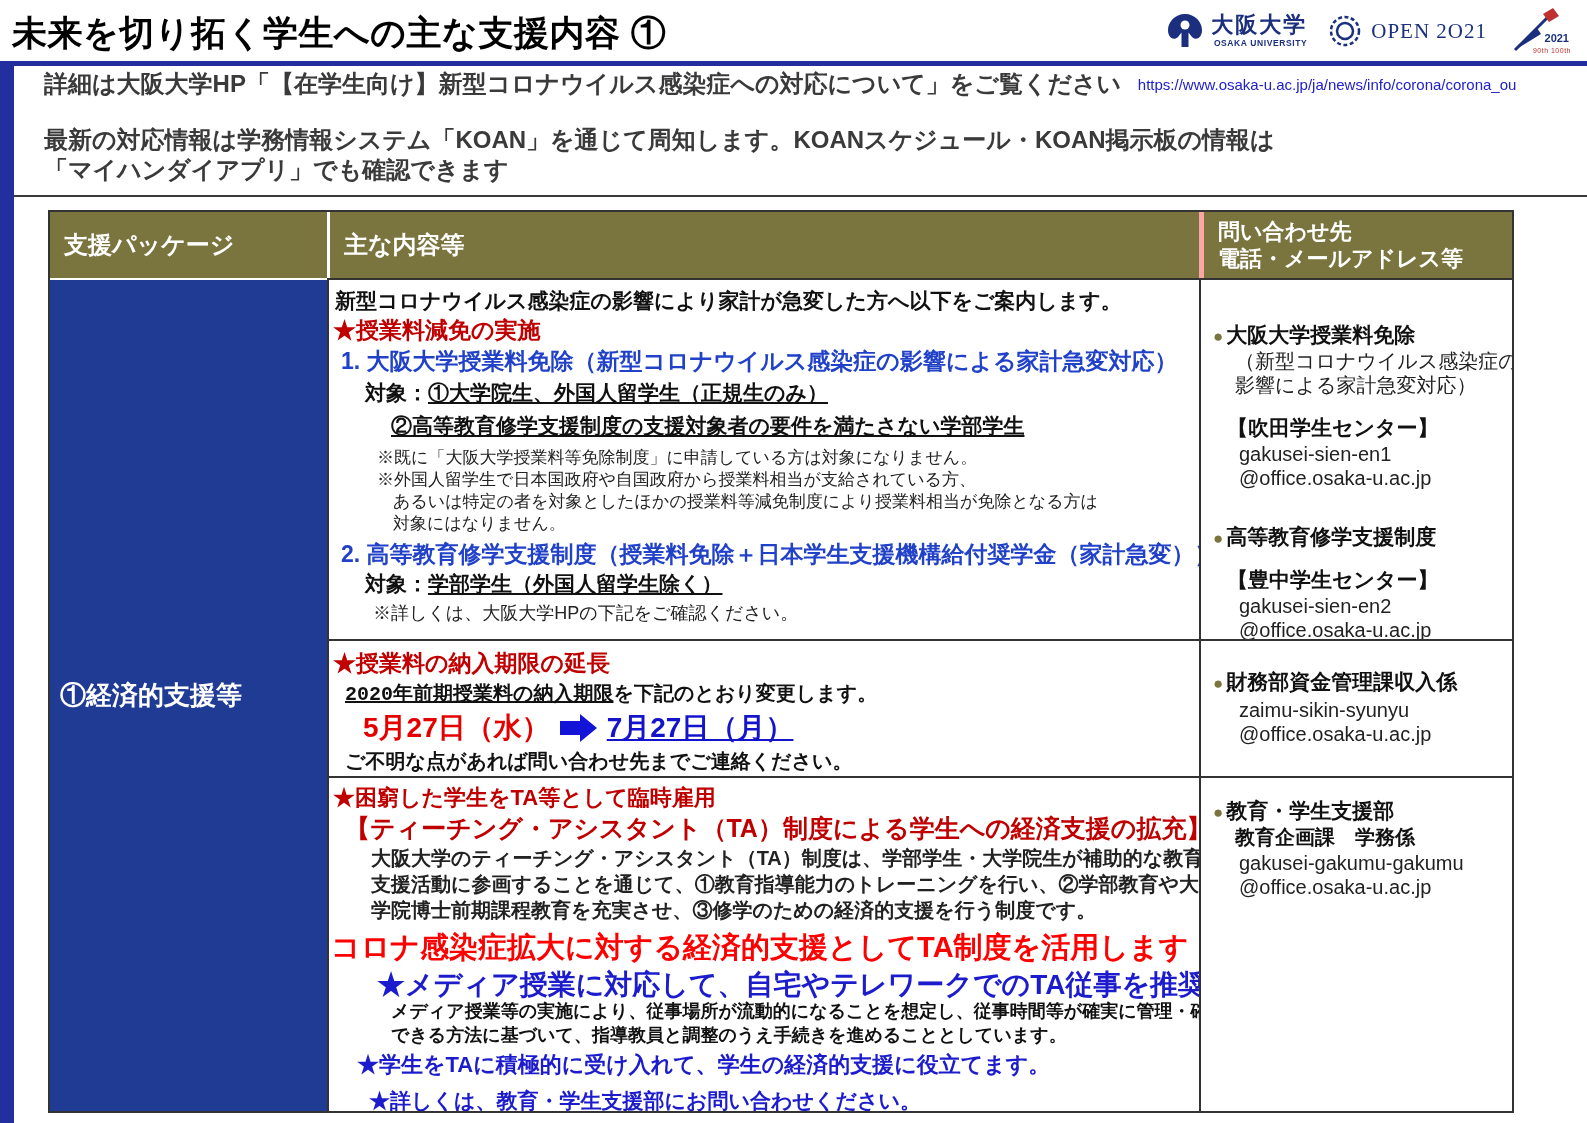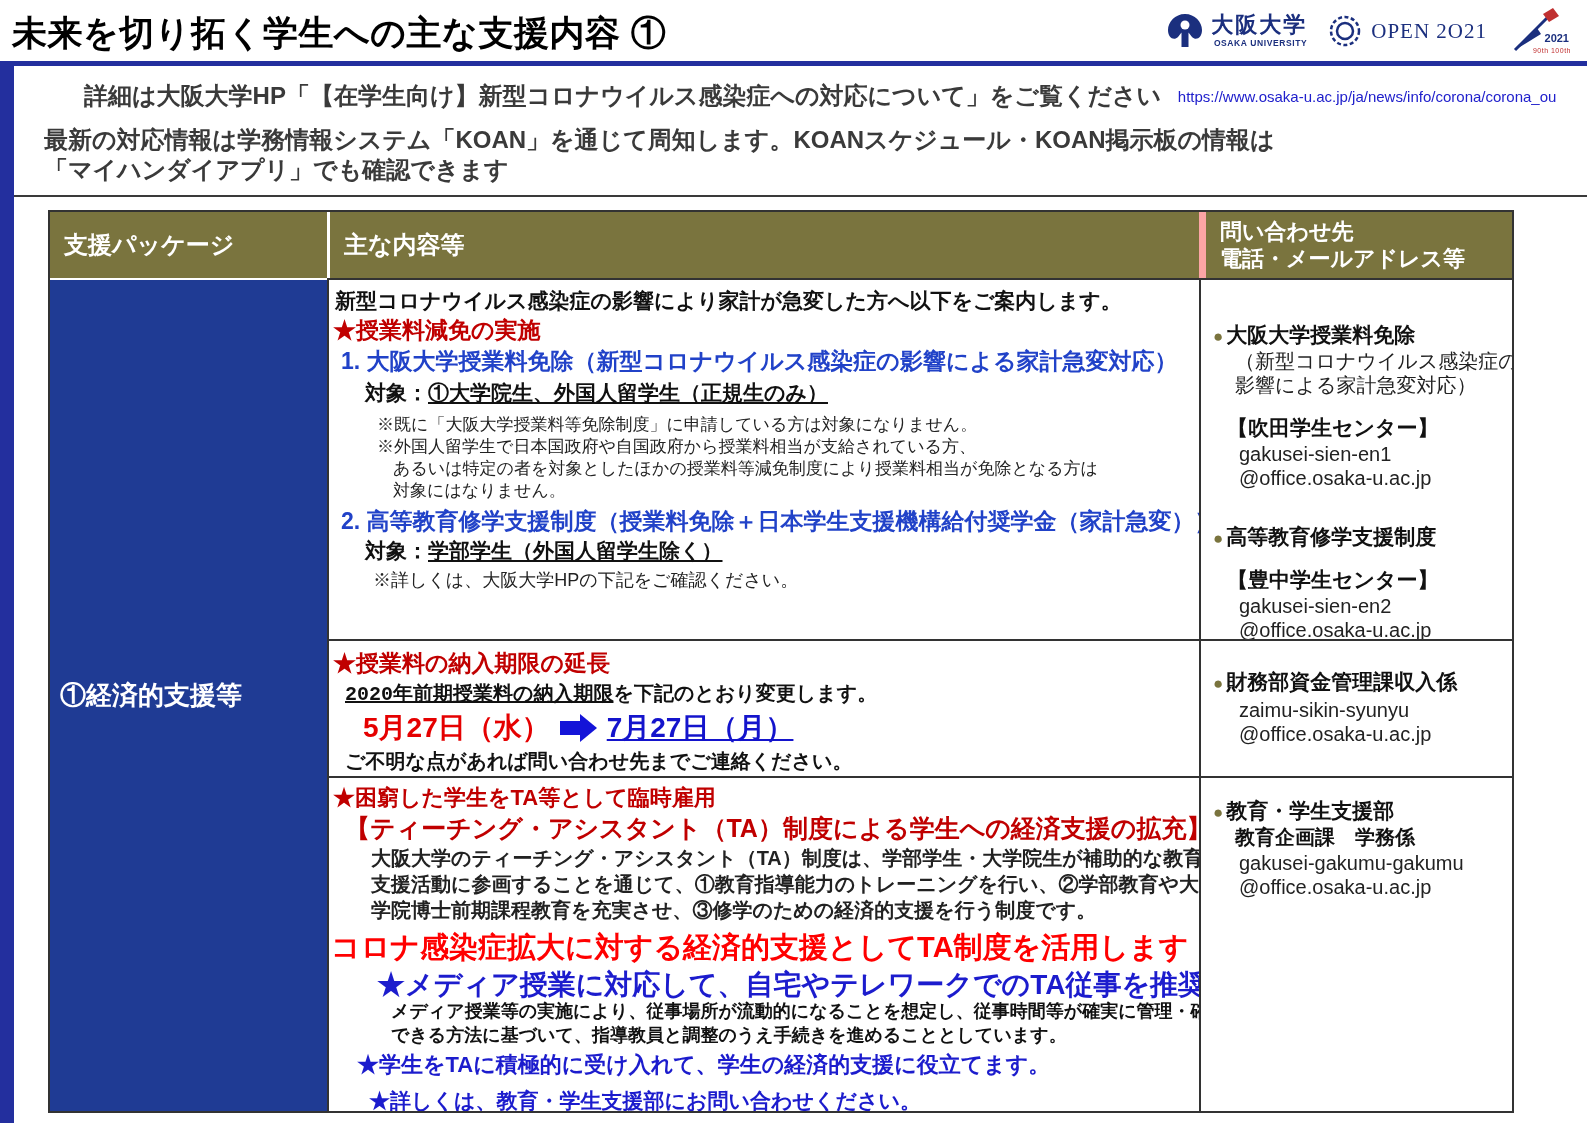--- a/index.html
+++ b/index.html
@@ -21,37 +21,37 @@
   .open-logo { display:flex; align-items:center; gap:8px; }
   .open-text { font-family:"Liberation Serif", serif; font-size:21px; color:#1b2f7e; letter-spacing:1px; }
   .anniv-logo { position:relative; width:64px; height:50px; }
   .anniv-year { position:absolute; right:2px; bottom:12px; font-size:11px; font-weight:bold; color:#1b2f7e; }
   .anniv-small { position:absolute; right:0; bottom:2px; font-size:7px; color:#c03030; letter-spacing:0.5px; }
   
   .top-rule { position:absolute; left:0; top:61px; width:1587px; height:5px; background:#232f9e; }
   .left-bar { position:absolute; left:0; top:66px; width:14px; height:1057px; background:#232f9e; }
   
   .notice { position:absolute; left:14px; top:66px; width:1573px; height:131px; border-bottom:2px solid #3a3a3a; }
-  .notice-l1 { position:absolute; left:30px; top:14px; font-size:24px; font-weight:bold; color:#3a3a3a; white-space:nowrap;margin-left:40px; }
+  .notice-l1 { position:absolute; left:30px; top:2px; font-size:24px; font-weight:bold; color:#3a3a3a; white-space:nowrap; }
   .notice-url { font-size:15px; font-weight:normal; color:#2020cc; margin-left:10px; text-decoration:none; vertical-align:2px; }
   .notice-l2 { position:absolute; left:30px; top:58px; font-size:24px; font-weight:bold; color:#3a3a3a; white-space:nowrap; }
   .notice-l3 { position:absolute; left:30px; top:88px; font-size:24px; font-weight:bold; color:#3a3a3a; white-space:nowrap; }
   
   .support-table {
     position:absolute; left:48px; top:210px;
     display:grid;
     grid-template-columns:277px 872px 313px;
     grid-template-rows:66px 361px 137px 335px;
     border:2px solid #333;
     background:#fff;
   }
   .th { background:#7a743e; color:#fff; font-weight:bold; display:flex; flex-direction:column; justify-content:center; padding-left:14px; overflow:hidden; }
   .th1 { grid-column:1; grid-row:1; font-size:24px; }
   .th2 { grid-column:2; grid-row:1; font-size:24px; border-left:3px solid #fff; }
-  .th3 { grid-column:3; grid-row:1; font-size:22px; line-height:1.25; border-left:7px solid #fca5a5; }
+  .th3 { grid-column:3; grid-row:1; font-size:22px; line-height:1.25; border-left:5px solid #fca5a5; }
   .package-cell {
     grid-column:1; grid-row:2 / 5; background:#1f3b94; color:#fff;
     display:flex; align-items:center; padding-left:10px;
     font-size:26px; font-weight:bold; border-top:2px solid #fff;
   }
   .content-cell { grid-column:2; border-top:2px solid #333; border-left:2px solid #333; overflow:hidden; }
   .contact-cell { grid-column:3; border-top:2px solid #333; border-left:2px solid #333; overflow:hidden; padding-left:12px; }
   .c1 { grid-row:2; } .c2 { grid-row:3; } .c3 { grid-row:4; }
   .k1 { grid-row:2; } .k2 { grid-row:3; } .k3 { grid-row:4; }
   
@@ -171,20 +171,23 @@
       <span>①経済的支援等</span>
     </div>
 
     <div class="content-cell c1">
       <div class="s1-intro blk t">新型コロナウイルス感染症の影響により家計が急変した方へ以下をご案内します。</div>
       <div class="s1-star redh t">★授業料減免の実施</div>
       <div class="s1-item blueh t">1. 大阪大学授業料免除（新型コロナウイルス感染症の影響による家計急変対応）</div>
       <div class="s1-target blk t">
         <span>対象：</span><span class="u">①大学院生、外国人留学生（正規生のみ）</span>
       </div>
+      <div class="s1-target2 blk t">
+        <span class="u">②高等教育修学支援制度の支援対象者の要件を満たさない学部学生</span>
+      </div>
       <div class="s1-note gry t">※既に「大阪大学授業料等免除制度」に申請している方は対象になりません。</div>
       <div class="s1-note-c gry t">※外国人留学生で日本国政府や自国政府から授業料相当が支給されている方、</div>
       <div class="s1-note-cc gry t">あるいは特定の者を対象としたほかの授業料等減免制度により授業料相当が免除となる方は</div>
       <div class="s1-note-cc gry t">対象にはなりません。</div>
       <div class="s1-item2 blueh t">2. 高等教育修学支援制度（授業料免除＋日本学生支援機構給付奨学金（家計急変））</div>
       <div class="s1-target3 blk t">
         <span>対象：</span><span class="u">学部学生（外国人留学生除く）</span>
       </div>
       <div class="s1-note2 gry t">※詳しくは、大阪大学HPの下記をご確認ください。</div>
     </div>

